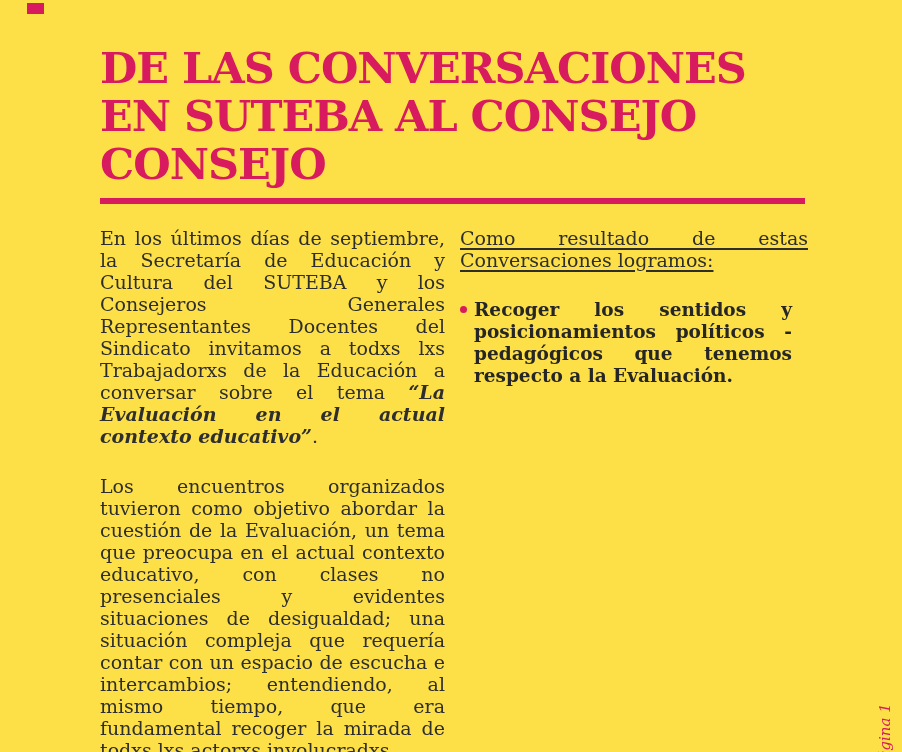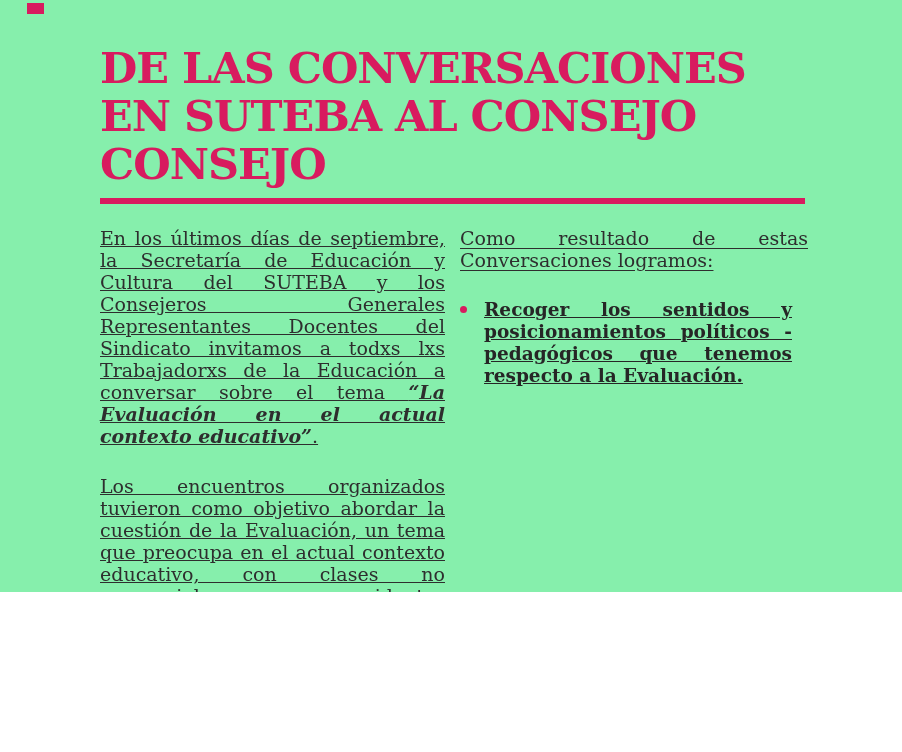--- a/index.html
+++ b/index.html
@@ -1,20 +1,20 @@
 <!DOCTYPE html>
 <html lang="es"><head>
 <meta charset="utf-8">
 <style>
   html, body { margin: 0; padding: 0; background: #ffffff; }
   .page {
     position: relative;
     width: 902px;
-    height: 592px;
-    background: #86efac;
+    height: 752px;
+    background: #fde047;
     overflow: hidden;
     font-family: "DejaVu Serif", "Liberation Serif", serif;
     color: #2e2e2e;
   }
   .corner-mark {
     position: absolute;
     left: 27px; top: 3px;
     width: 17px; height: 11px;
     background: #d81b5f;
   }
@@ -39,32 +39,31 @@
     position: absolute;
     top: 227px;
     font-size: 19px;
     line-height: 22px;
     text-align: justify;
     hyphens: auto;
     -webkit-hyphens: auto;
   }
   .col-left  { left: 100px; width: 345px; height: 525px; }
   .col-right { left: 460px; width: 348px; height: 525px; }
-  .col p { margin: 0 0 28px 0; padding: 0; text-decoration: underline; }
+  .col p { margin: 0 0 28px 0; padding: 0; }
   .em-bi { font-weight: bold; font-style: italic; }
   .results-heading {
     text-decoration: underline;
     text-underline-offset: 3px;
     text-decoration-thickness: 1.5px;
   }
   .bullet {
     display: flex;
     align-items: flex-start;
     margin: 0 16px 24px 0;
-    gap: 10px;
   }
   .bullet .dot {
     flex: 0 0 auto;
     width: 7px; height: 7px;
     margin: 7px 7px 0 0;
     border-radius: 50%;
     background: #d81b5f;
   }
   .bullet p {
     margin: 0;

